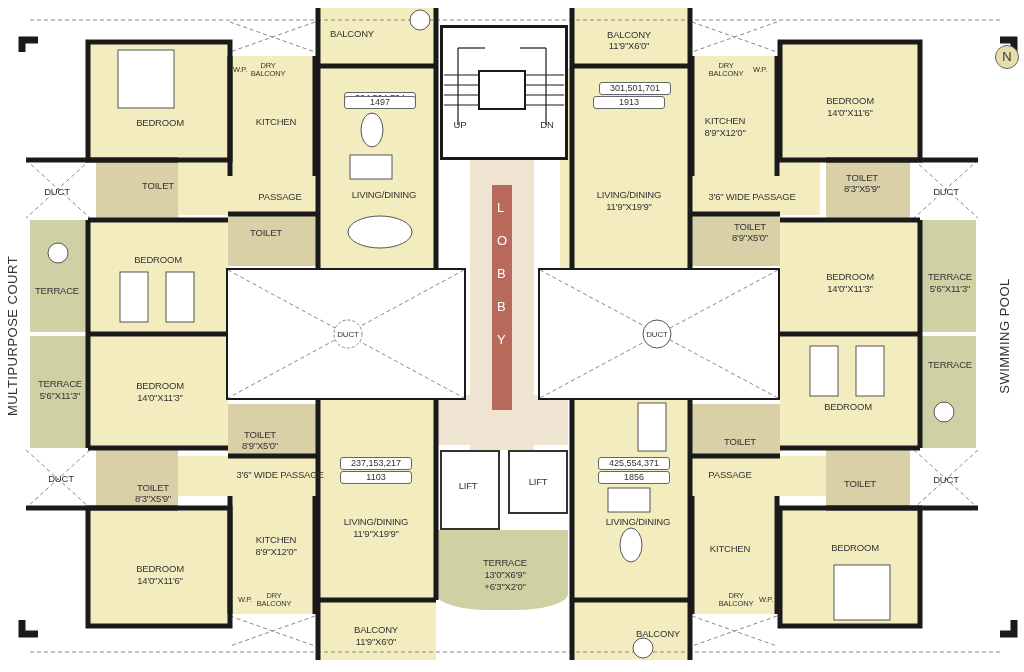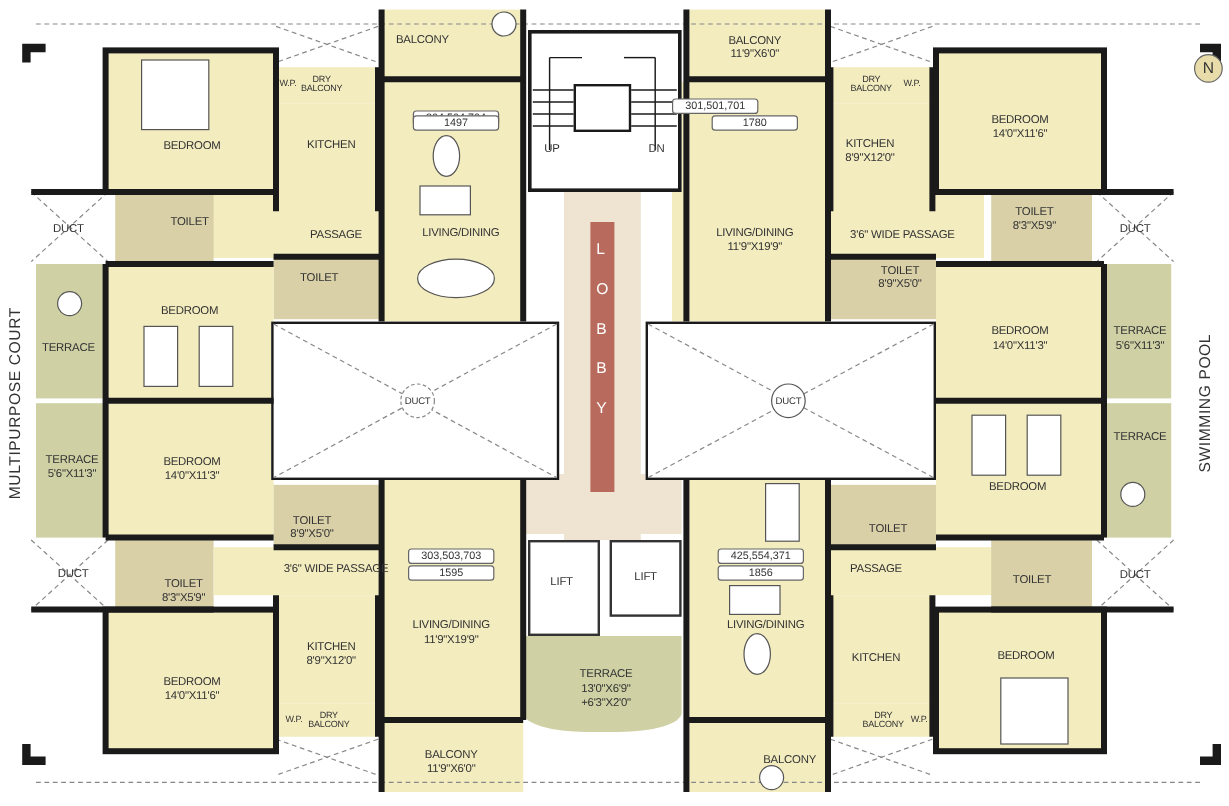--- a/index.html
+++ b/index.html
@@ -226,22 +226,22 @@
   <div class="lbl" style="left:384px;top:194px;">LIVING/DINING</div>
   <div class="lbl" style="left:280px;top:196px;">PASSAGE</div>
   <div class="lbl" style="left:158px;top:185px;">TOILET</div>
   <div class="lbl" style="left:57px;top:191px;">DUCT</div>
   <div class="lbl" style="left:266px;top:232px;">TOILET</div>
   <div class="lbl" style="left:158px;top:259px;">BEDROOM</div>
   <div class="lbl" style="left:57px;top:290px;">TERRACE</div>
 
   <div class="lbl" style="left:629px;top:34px;">BALCONY</div>
   <div class="lbl" style="left:629px;top:45px;">11'9"X6'0"</div>
-  <div class="tag" style="left:596px;top:82px;">301,501,701</div>
-  <div class="tag" style="left:629px;top:96px;">1780</div>
+  <div class="tag" style="left:635px;top:82px;">301,501,701</div>
+  <div class="tag" style="left:629px;top:96px;">1913</div>
   <div class="lbl" style="left:629px;top:194px;">LIVING/DINING</div>
   <div class="lbl" style="left:629px;top:206px;">11'9"X19'9"</div>
   <div class="lbl small" style="left:726px;top:70px;white-space:pre;">DRY
 BALCONY</div>
   <div class="lbl small" style="left:760px;top:70px;">W.P.</div>
   <div class="lbl" style="left:725px;top:120px;">KITCHEN</div>
   <div class="lbl" style="left:725px;top:132px;">8'9"X12'0"</div>
   <div class="lbl" style="left:850px;top:100px;">BEDROOM</div>
   <div class="lbl" style="left:850px;top:112px;">14'0"X11'6"</div>
   <div class="lbl" style="left:752px;top:196px;">3'6" WIDE PASSAGE</div>
@@ -265,22 +265,22 @@
   <div class="lbl" style="left:61px;top:478px;">DUCT</div>
   <div class="lbl" style="left:153px;top:487px;">TOILET</div>
   <div class="lbl" style="left:153px;top:498px;">8'3"X5'9"</div>
   <div class="lbl" style="left:276px;top:539px;">KITCHEN</div>
   <div class="lbl" style="left:276px;top:551px;">8'9"X12'0"</div>
   <div class="lbl" style="left:160px;top:568px;">BEDROOM</div>
   <div class="lbl" style="left:160px;top:580px;">14'0"X11'6"</div>
   <div class="lbl small" style="left:245px;top:600px;">W.P.</div>
   <div class="lbl small" style="left:274px;top:600px;white-space:pre;">DRY
 BALCONY</div>
-  <div class="tag" style="left:376px;top:457px;">303,503,703</div>
-  <div class="tag" style="left:376px;top:471px;">1595</div>
+  <div class="tag" style="left:376px;top:457px;">237,153,217</div>
+  <div class="tag" style="left:376px;top:471px;">1103</div>
   <div class="lbl" style="left:376px;top:521px;">LIVING/DINING</div>
   <div class="lbl" style="left:376px;top:533px;">11'9"X19'9"</div>
   <div class="lbl" style="left:376px;top:629px;">BALCONY</div>
   <div class="lbl" style="left:376px;top:641px;">11'9"X6'0"</div>
 
   <div class="tag" style="left:634px;top:457px;">425,554,371</div>
   <div class="tag" style="left:634px;top:471px;">1856</div>
   <div class="lbl" style="left:638px;top:521px;">LIVING/DINING</div>
   <div class="lbl" style="left:658px;top:633px;">BALCONY</div>
   <div class="lbl" style="left:740px;top:441px;">TOILET</div>

